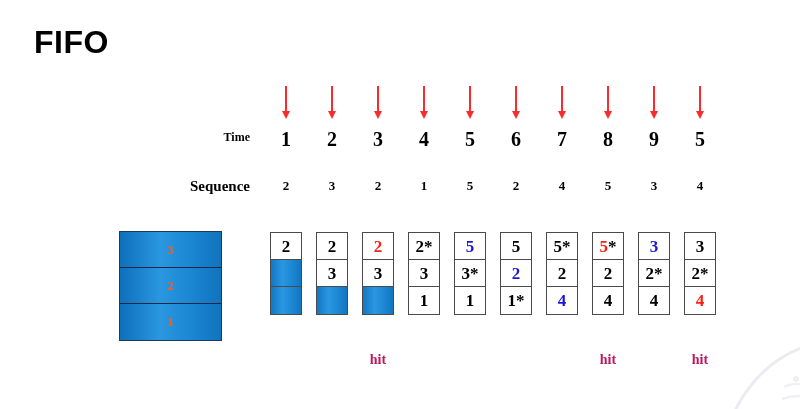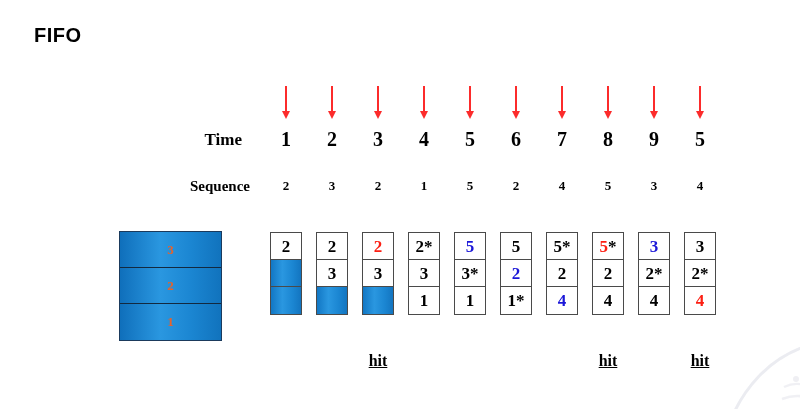--- a/index.html
+++ b/index.html
@@ -15,39 +15,39 @@
     font-family: "Liberation Serif", serif;
   }
 
   
   #slide-title {
     position: absolute;
     left: 34px;
     top: 24px;
     font-family: "Liberation Sans", sans-serif;
     font-weight: bold;
-    font-size: 20px;
+    font-size: 32px;
     color: #000000;
     letter-spacing: 0.5px;
   }
 
   
   .row-label {
     position: absolute;
     font-family: "Liberation Serif", serif;
     font-weight: bold;
     color: #000000;
     text-align: right;
     white-space: nowrap;
   }
   #time-label {
-    left: 112px;
+    left: 120px;
     top: 130px;
     width: 130px;
-    font-size: 17px;
+    font-size: 12px;
   }
   #sequence-label {
     left: 100px;
     top: 178px;
     width: 150px;
     font-size: 15px;
   }
 
   
   #columns-layer {
@@ -148,23 +148,22 @@
 
   
   .hit {
     position: absolute;
     top: 352px;
     left: 0;
     width: 46px;
     text-align: center;
     font-family: "Liberation Serif", serif;
     font-weight: bold;
-    font-size: 16px;
-    color: #000000;
-    text-decoration: underline;
+    font-size: 14px;
+    color: #be185d;
   }
 
   
   #memory-stack {
     position: absolute;
     left: 119px;
     top: 231px;
     width: 103px;
     border: 1px solid #1b3a5c;
     box-sizing: border-box;

